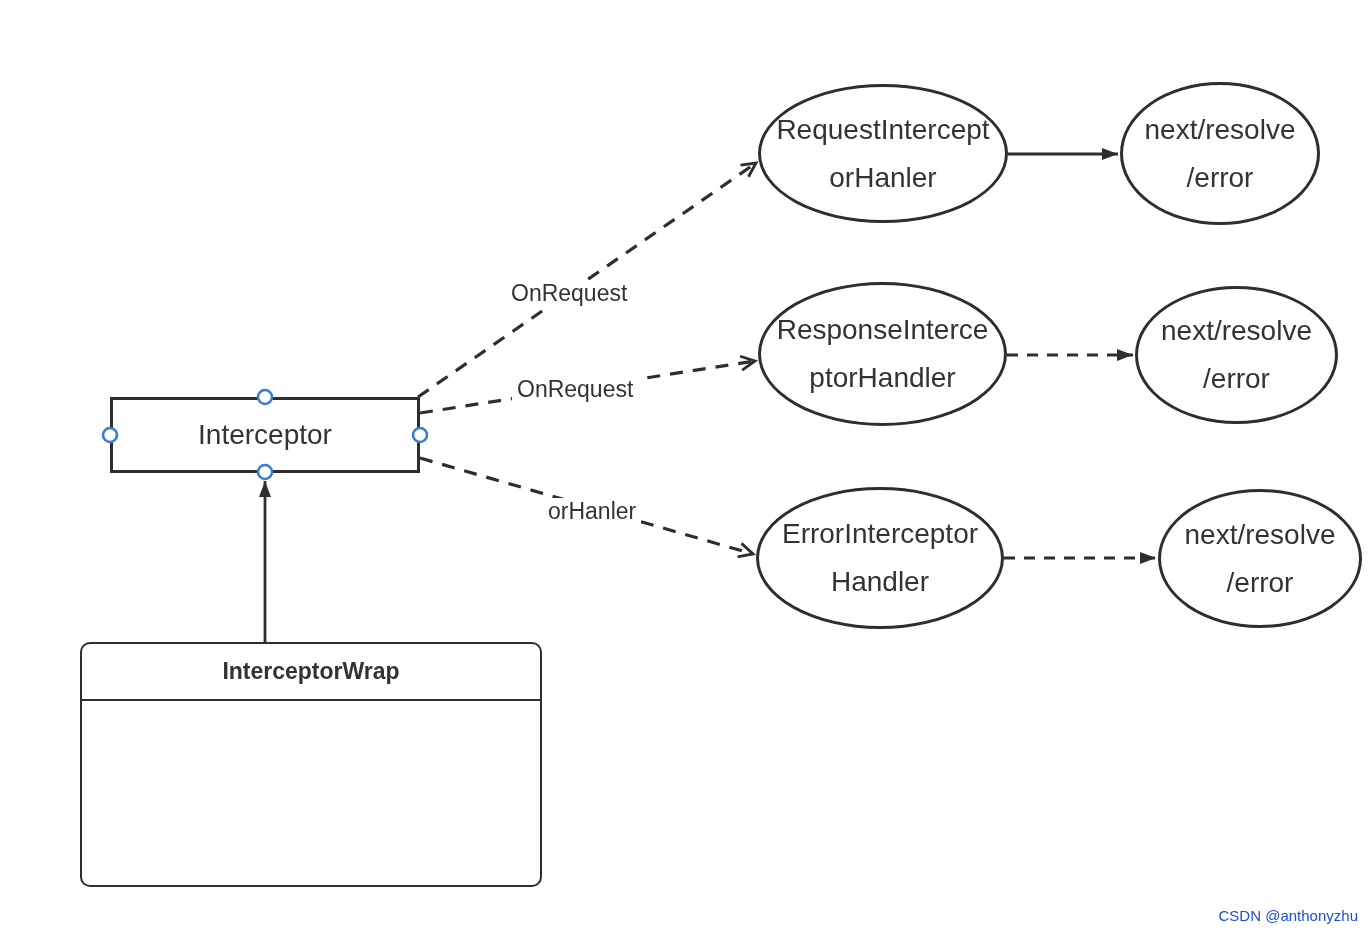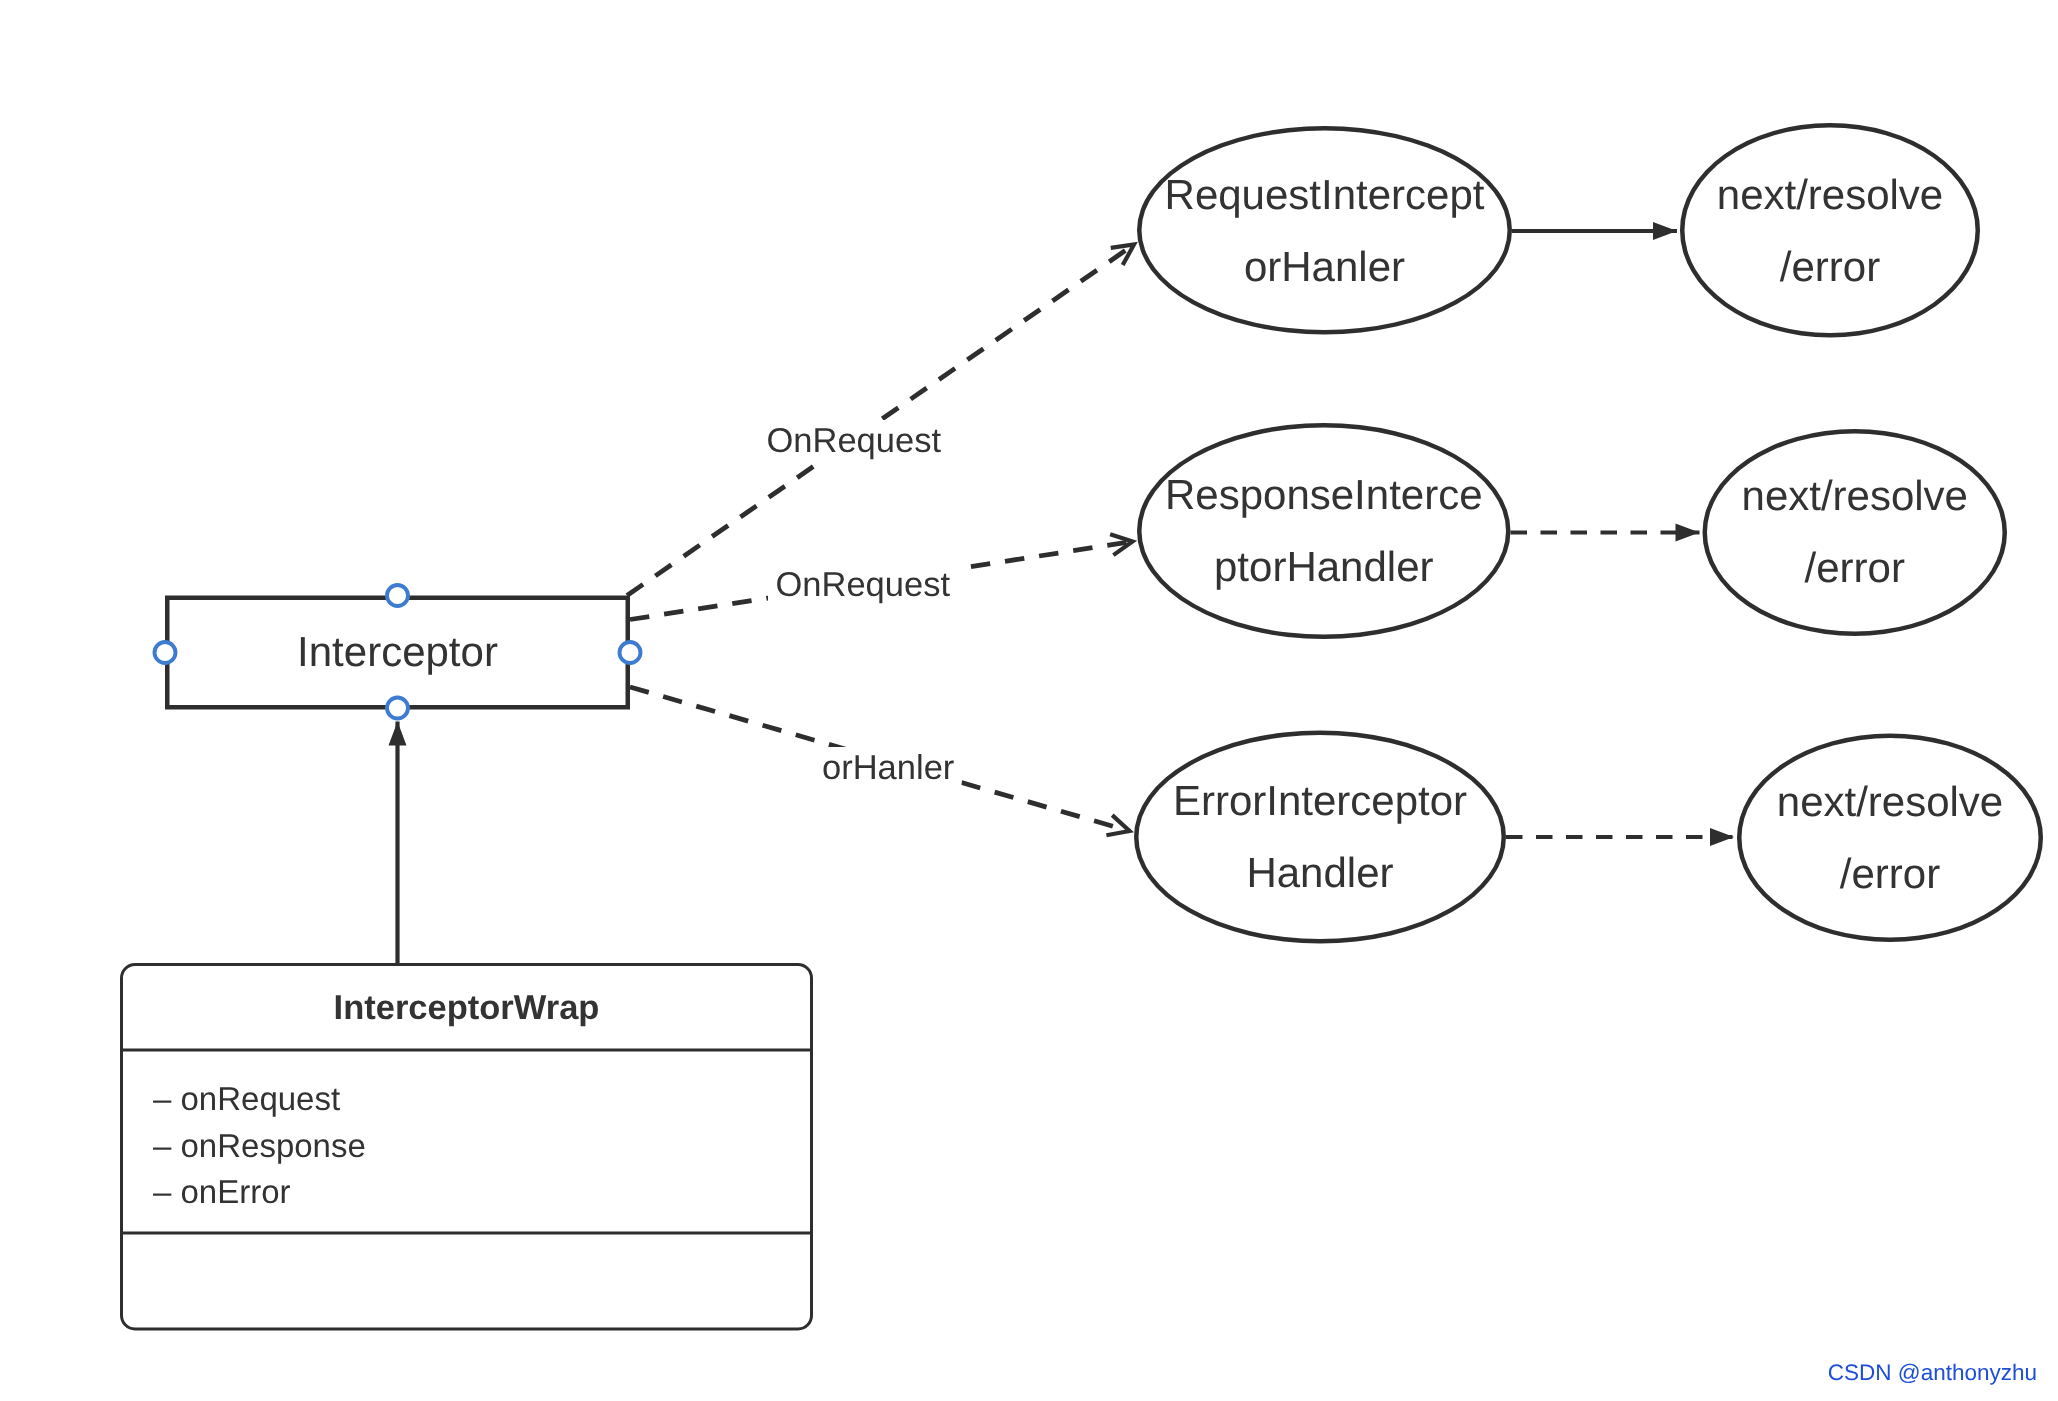--- a/index.html
+++ b/index.html
@@ -128,25 +128,20 @@
     <span>next/resolve
 /error</span>
   </div>
   <div class="node ellipse" style="left:1158px; top:489px; width:204px; height:139px;">
     <span>next/resolve
 /error</span>
   </div>
 
   <div class="classbox">
     <div class="classbox-title">InterceptorWrap</div>
-    <div class="classbox-members">
-      <div>– onRequest</div>
-      <div>– onResponse</div>
-      <div>– onError</div>
-    </div>
     <div class="classbox-empty"></div>
   </div>
 
   <svg class="arrows" width="1372" height="934" viewBox="0 0 1372 934">
     <defs>
       <marker id="af" markerWidth="20" markerHeight="16" refX="17" refY="7" orient="auto" markerUnits="userSpaceOnUse">
         <path d="M1,1 L17,7 L1,13 Z" fill="#2e2e2e"></path>
       </marker>
       <marker id="ao" markerWidth="20" markerHeight="20" refX="16" refY="9" orient="auto" markerUnits="userSpaceOnUse">
         <path d="M2,2 L16,9 L2,16" fill="none" stroke="#2e2e2e" stroke-width="2.8"></path>

